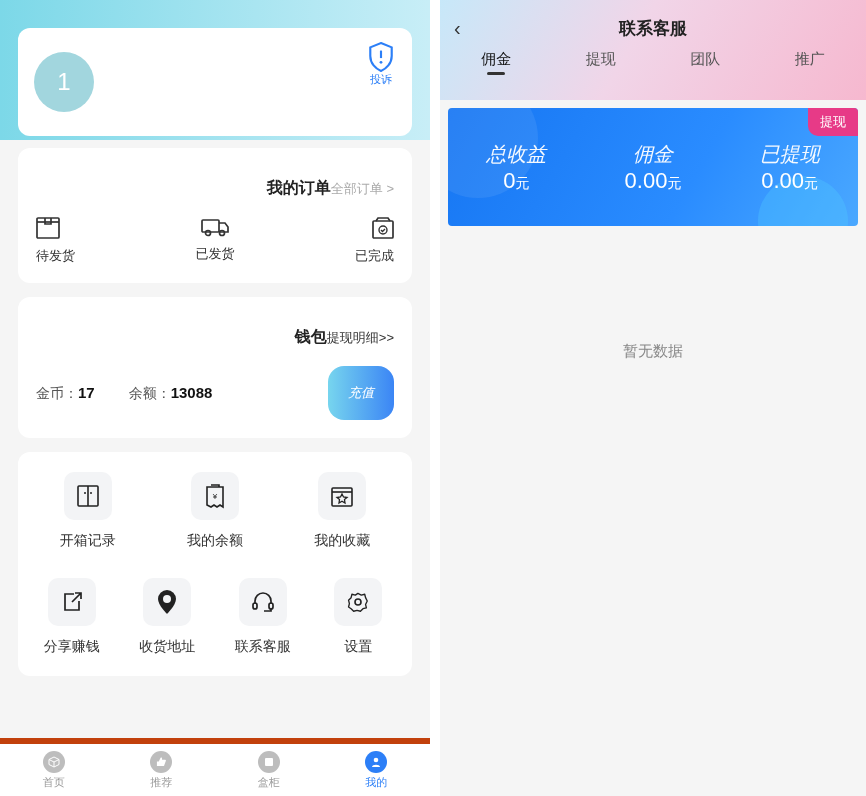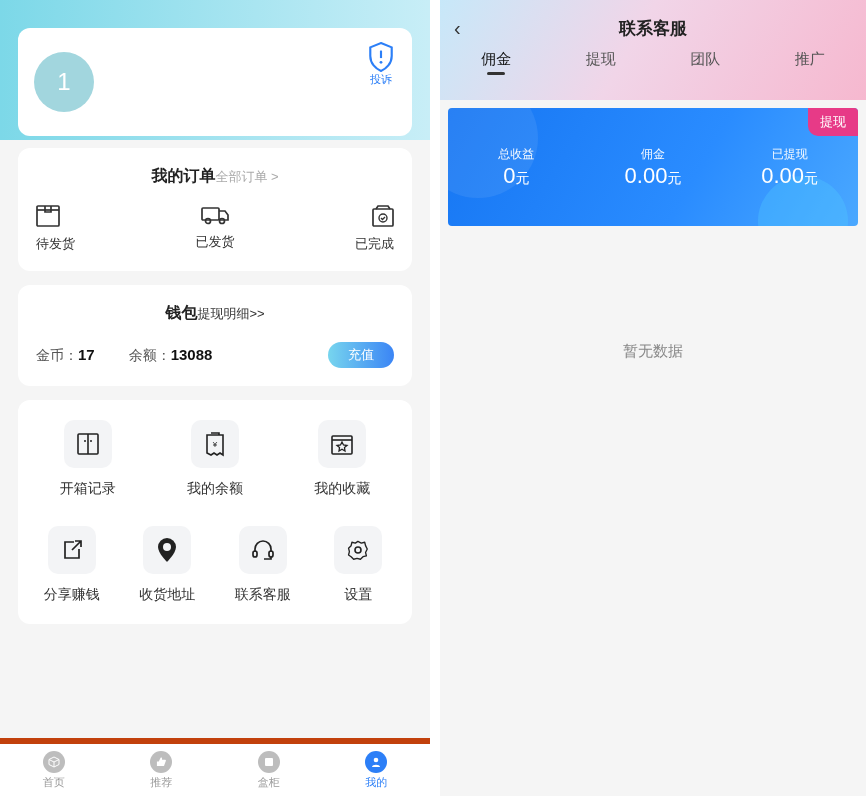--- a/index.html
+++ b/index.html
@@ -9,34 +9,34 @@
 .right-screen { width: 426px; height: 796px; background: #f5f5f5; }
 
 
 .left-header { height: 140px; background: linear-gradient(90deg, #7cd8e8 0%, #c8eef7 100%); position: relative; }
 .card-profile { position: absolute; top: 28px; left: 18px; right: 18px; height: 108px; background: #fff; border-radius: 12px; padding: 16px; display: flex; align-items: center; }
 .avatar { width: 60px; height: 60px; border-radius: 50%; background: #a2d6de; color: #fff; display: flex; align-items: center; justify-content: center; font-size: 24px; }
 .complaint { position: absolute; right: 18px; top: 14px; display: flex; flex-direction: column; align-items: center; color: #2c7ff7; font-size: 11px; }
 .complaint svg { width: 26px; height: 30px; }
 
 .orders-card { margin: 8px 18px 0; background: #fff; border-radius: 12px; padding: 18px; }
-.section-header { display: flex; justify-content: center; align-items: center; margin-bottom: 18px; }
+.section-header { display: flex; justify-content: flex-end; align-items: center; margin-bottom: 18px; margin-top: 12px; }
 .section-title { font-size: 16px; font-weight: bold; color: #222; }
 .section-link { font-size: 13px; color: #aaa; }
 .order-row { display: flex; justify-content: space-between; }
 .order-item { flex: 1; display: flex; flex-direction: column; align-items: center; gap: 8px; }
 .order-item:first-child { align-items: flex-start; }
 .order-item:last-child { align-items: flex-end; }
 .order-item .lbl { font-size: 13px; color: #333; }
 
 .wallet-card { margin: 14px 18px 0; background: #fff; border-radius: 12px; padding: 18px; }
 .wallet-row { display: flex; align-items: center; gap: 34px; }
 .wallet-kv { font-size: 14px; color: #555; }
 .wallet-kv b { color: #111; font-size: 15px; }
-.recharge-btn { margin-left: auto; padding: 4px 20px; border-radius: 16px; background: linear-gradient(90deg, #77d5ee, #3b85f5); color: #fff; font-size: 13px; border: none; }
+.recharge-btn { margin-left: auto; padding: 18px 20px; border-radius: 16px; background: linear-gradient(90deg, #77d5ee, #3b85f5); color: #fff; font-size: 13px; border: none; font-style: italic; }
 
 .grid-card { margin: 14px 18px 0; background: #fff; border-radius: 12px; padding: 20px 6px; }
 .grid-row { display: flex; margin-bottom: 28px; }
 .grid-row:last-child { margin-bottom: 0; }
 .grid-item { flex: 1; display: flex; flex-direction: column; align-items: center; gap: 12px; }
 .icon-box { width: 48px; height: 48px; border-radius: 10px; background: #f3f4f6; display: flex; align-items: center; justify-content: center; }
 .grid-item .lbl { font-size: 14px; color: #333; }
 
 .tabbar { position: absolute; bottom: 0; left: 0; right: 0; height: 58px; background: #fff; display: flex; border-top: 6px solid #c2410c; }
 .tab { flex: 1; display: flex; flex-direction: column; align-items: center; justify-content: center; gap: 2px; font-size: 11px; color: #999; }
@@ -53,21 +53,21 @@
 .rtab { flex: 1; text-align: center; font-size: 15px; color: #555; padding-bottom: 10px; position: relative; }
 .rtab.active { color: #111; font-weight: 500; }
 .rtab.active::after { content: ""; position: absolute; bottom: 4px; left: 50%; transform: translateX(-50%); width: 18px; height: 3px; background: #333; border-radius: 2px; }
 
 .promo-banner { margin: 8px 8px 0; height: 118px; background: linear-gradient(120deg, #1676f3 0%, #2a8cff 60%, #4aa8ff 100%); border-radius: 4px; position: relative; overflow: hidden; display: flex; align-items: center; color: #fff; }
 .promo-banner::before { content: ""; position: absolute; width: 120px; height: 120px; border-radius: 50%; background: rgba(255,255,255,0.08); left: -30px; top: -30px; }
 .promo-banner::after { content: ""; position: absolute; width: 90px; height: 90px; border-radius: 50%; background: rgba(80,200,255,0.35); right: 10px; bottom: -40px; }
 .withdraw-tag { position: absolute; right: 0; top: 0; background: #e73a87; color: #fff; font-size: 13px; padding: 5px 12px; border-bottom-left-radius: 10px; z-index: 2; }
 .stats { display: flex; width: 100%; z-index: 1; position: relative; }
 .stat { flex: 1; text-align: center; }
-.stat-label { font-size: 12px; opacity: 0.95; }
+.stat-label { font-size: 20px; opacity: 0.95; font-style: italic; }
 .stat-value { font-size: 22px; }
 .stat-value small { font-size: 14px; }
 
 .empty-text { text-align: center; color: #888; font-size: 15px; margin-top: 116px; }
 
 svg { display: block; }
 </style>
 </head>
 <body>
 

